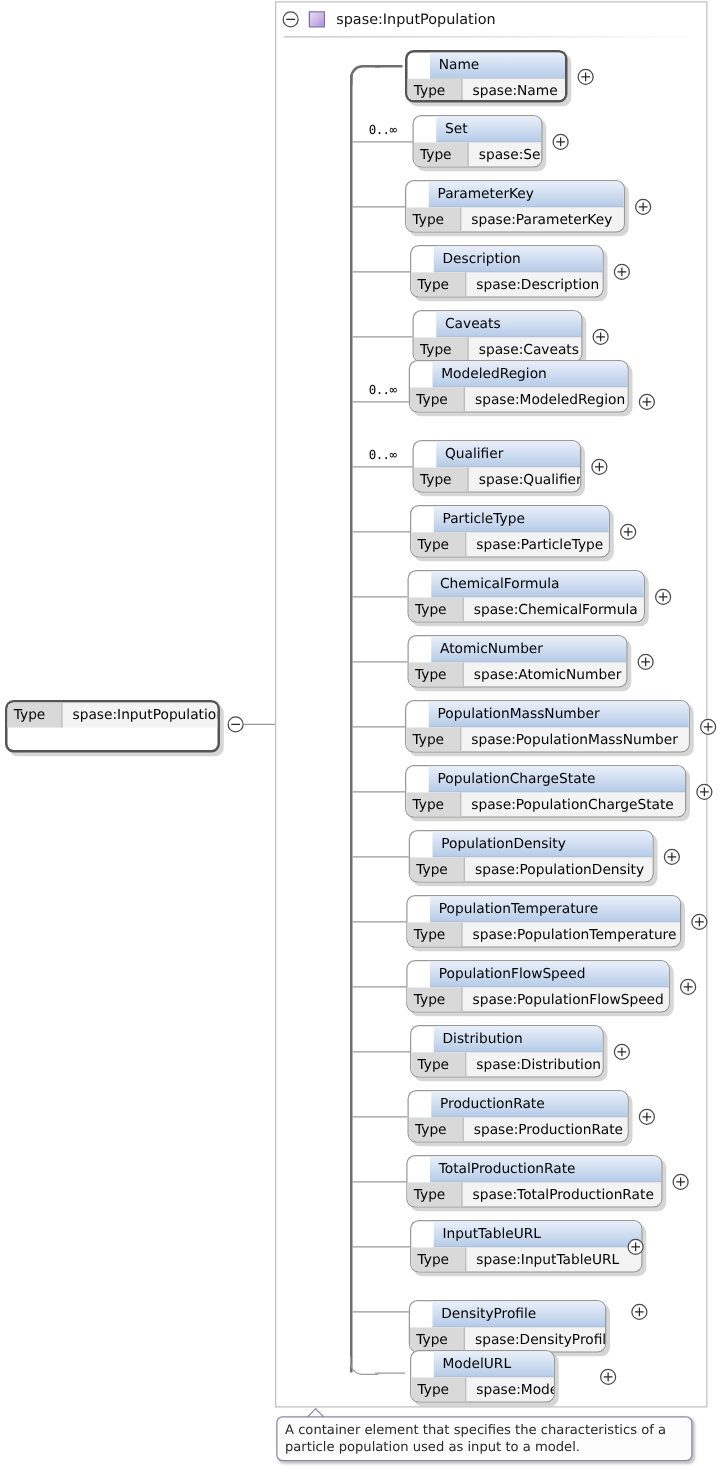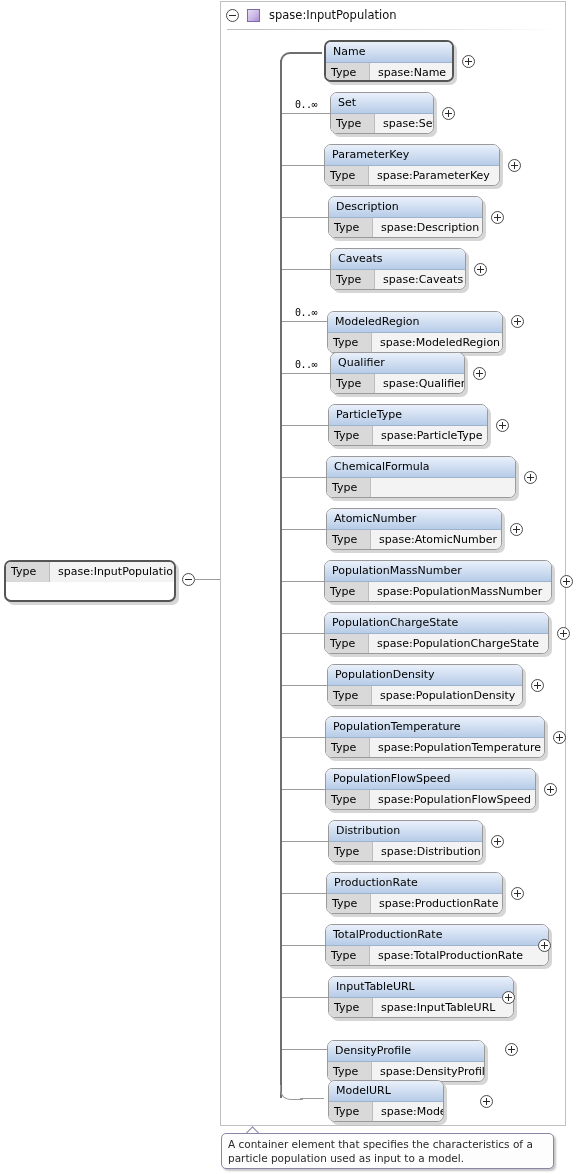--- a/index.html
+++ b/index.html
@@ -22,20 +22,21 @@
     border:1px solid #9a9a9a;border-radius:7px;background:#fff;
     overflow:hidden;
   }
   .ebox.bold .frame{border:2px solid #555;}
   .ebox .hdr{
     height:20px;line-height:20px;
     background:linear-gradient(to bottom,#e9f0fa 0%,#d3e0f2 45%,#b7cce8 100%);
     border-bottom:1px solid #9fb3cd;
     padding-left:7px;font-size:11px;color:#000;white-space:nowrap;
     letter-spacing:0px;
+    margin-left:18px;
   }
   .ebox .body{
     height:20px;line-height:20px;display:flex;
     background:#f3f3f3;font-size:11px;color:#000;white-space:nowrap;
   }
   .ebox .body .tcell{
     width:44px;flex:0 0 44px;background:#d9d9d9;
     border-right:1px solid #bdbdbd;padding-left:5px;box-sizing:border-box;
   }
   .ebox .body .tval{padding-left:8px;}
@@ -241,21 +242,21 @@
           <span class="tval">spase:Caveats</span>
         </div>
       </div>
     </div>
     <div class="pm" style="left: 474px; top: 263px;">
       <i class="h"></i>
       <i class="v"></i>
     </div>
     <div class="ln" style="left: 282px; top: 321px; width: 45px; height: 1px;"></div>
     <div class="card" style="left: 295px; top: 307px;">0..∞</div>
-    <div class="ebox" style="left: 327px; top: 311px; width: 176px;">
+    <div class="ebox" style="left: 327px; top: 288px; width: 176px;">
       <div class="shadow"></div>
       <div class="frame">
         <div class="hdr">ModeledRegion</div>
         <div class="body">
           <span class="tcell">Type</span>
           <span class="tval">spase:ModeledRegion</span>
         </div>
       </div>
     </div>
     <div class="pm" style="left: 511px; top: 315px;">
@@ -293,20 +294,21 @@
       <i class="h"></i>
       <i class="v"></i>
     </div>
     <div class="ln" style="left: 282px; top: 477px; width: 44px; height: 1px;"></div>
     <div class="ebox" style="left: 326px; top: 456px; width: 190px;">
       <div class="shadow"></div>
       <div class="frame">
         <div class="hdr">ChemicalFormula</div>
         <div class="body">
           <span class="tcell">Type</span>
+          <span class="tval">spase:ChemicalFormula</span>
         </div>
       </div>
     </div>
     <div class="pm" style="left: 524px; top: 471px;">
       <i class="h"></i>
       <i class="v"></i>
     </div>
     <div class="ln" style="left: 282px; top: 529px; width: 44px; height: 1px;"></div>
     <div class="ebox" style="left: 326px; top: 508px; width: 176px;">
       <div class="shadow"></div>
@@ -421,21 +423,21 @@
           <span class="tcell">Type</span>
           <span class="tval">spase:ProductionRate</span>
         </div>
       </div>
     </div>
     <div class="pm" style="left: 511px; top: 887px;">
       <i class="h"></i>
       <i class="v"></i>
     </div>
     <div class="ln" style="left: 282px; top: 945px; width: 43px; height: 1px;"></div>
-    <div class="ebox" style="left: 325px; top: 924px; width: 224px;">
+    <div class="ebox" style="left: 325px; top: 924px; width: 205px;">
       <div class="shadow"></div>
       <div class="frame">
         <div class="hdr">TotalProductionRate</div>
         <div class="body">
           <span class="tcell">Type</span>
           <span class="tval">spase:TotalProductionRate</span>
         </div>
       </div>
     </div>
     <div class="pm" style="left: 538px; top: 939px;">

